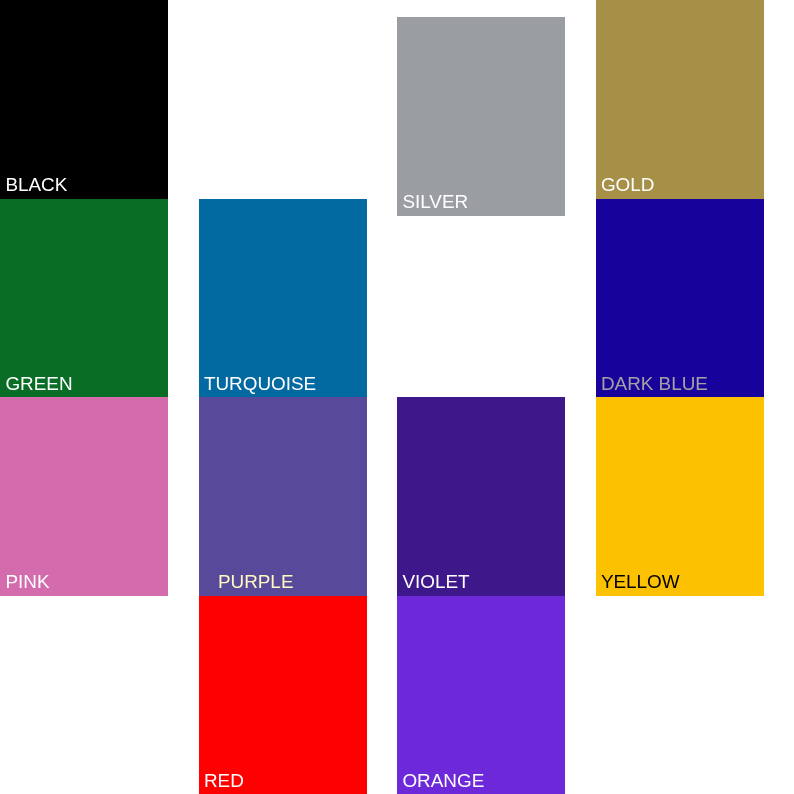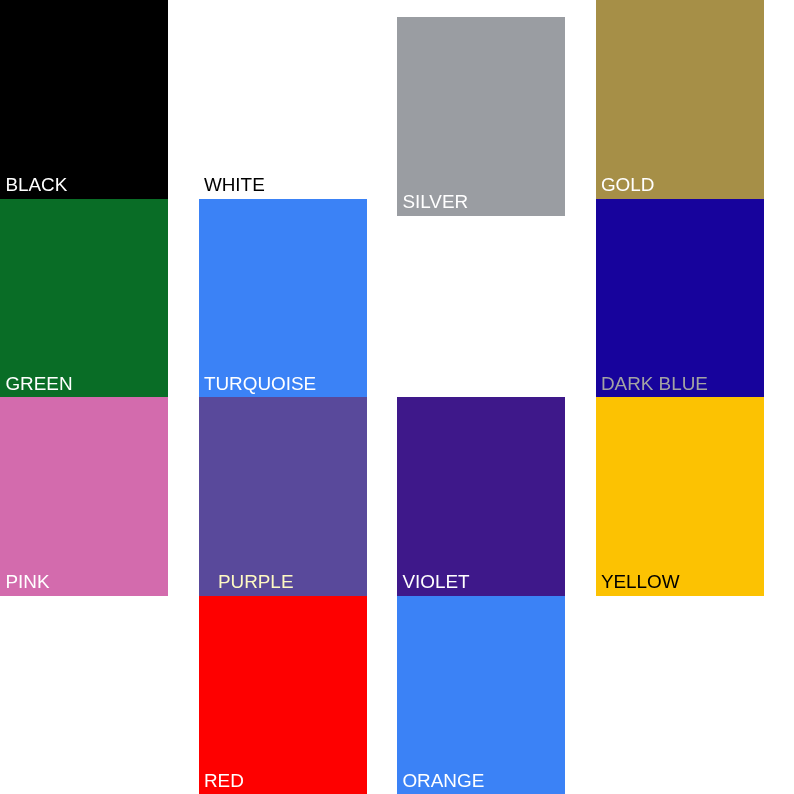--- a/index.html
+++ b/index.html
@@ -50,34 +50,31 @@
 
 </style>
 </head>
 <body>
 
 <div id="swatch-grid">
 
   <div class="swatch row-0 col-0" style="background-color: rgb(0, 0, 0);">
     <span class="swatch-label" style="color: rgb(255, 255, 255);">BLACK</span>
   </div>
-  <div class="swatch row-0 col-1" style="background-color: rgb(255, 255, 255);">
-    <span class="swatch-label" style="color: rgb(0, 0, 0);">WHITE</span>
-  </div>
   <div class="swatch row-0 col-2" style="background-color: rgb(154, 157, 162); margin-top: 17px;">
     <span class="swatch-label" style="color: rgb(255, 255, 255);">SILVER</span>
   </div>
   <div class="swatch row-0 col-3" style="background-color: rgb(166, 143, 71);">
     <span class="swatch-label" style="color: rgb(255, 255, 255);">GOLD</span>
   </div>
 
   <div class="swatch row-1 col-0" style="background-color: rgb(9, 109, 38);">
     <span class="swatch-label" style="color: rgb(255, 255, 255);">GREEN</span>
   </div>
-  <div class="swatch row-1 col-1" style="background-color: #3b82f6;">
+  <div class="swatch row-1 col-1" style="background-color: #0369a1;">
     <span class="swatch-label" style="color: rgb(255, 255, 255);">TURQUOISE</span>
   </div>
   <div class="swatch row-1 col-3" style="background-color: rgb(23, 3, 156);">
     <span class="swatch-label" style="color: #a3a3a3;">DARK BLUE</span>
   </div>
 
   <div class="swatch row-2 col-0" style="background-color: rgb(211, 107, 173);">
     <span class="swatch-label" style="color: rgb(255, 255, 255);">PINK</span>
   </div>
   <div class="swatch row-2 col-1" style="background-color: rgb(89, 73, 155);">
@@ -86,17 +83,17 @@
   <div class="swatch row-2 col-2" style="background-color: rgb(62, 24, 138);">
     <span class="swatch-label" style="color: rgb(255, 255, 255);">VIOLET</span>
   </div>
   <div class="swatch row-3 col-1" style="background-color: rgb(254, 0, 0);">
     <span class="swatch-label" style="color: rgb(255, 255, 255);">RED</span>
   </div>
 
   <div class="swatch row-2 col-3" style="background-color: rgb(252, 194, 2);">
     <span class="swatch-label" style="color: rgb(0, 0, 0);">YELLOW</span>
   </div>
-  <div class="swatch row-3 col-2" style="background-color: #3b82f6;">
+  <div class="swatch row-3 col-2" style="background-color: #6d28d9;">
     <span class="swatch-label" style="color: rgb(255, 255, 255);">ORANGE</span>
   </div>
 
 </div>
 
 </body></html>

